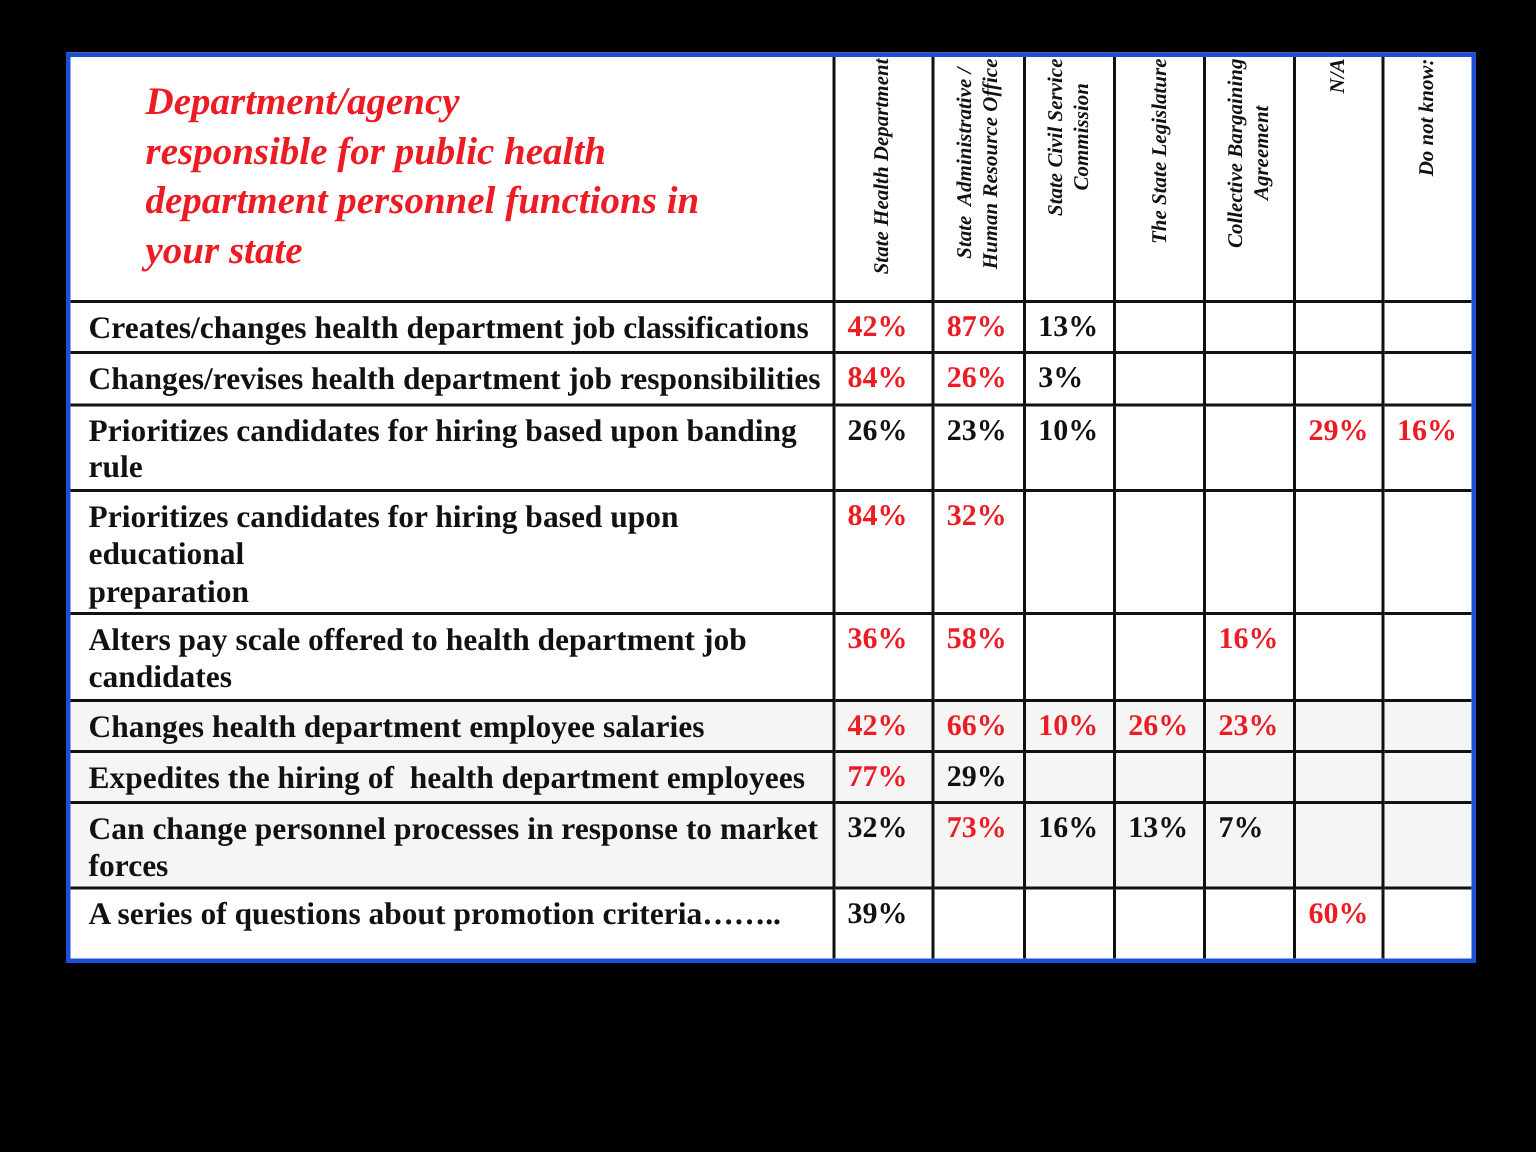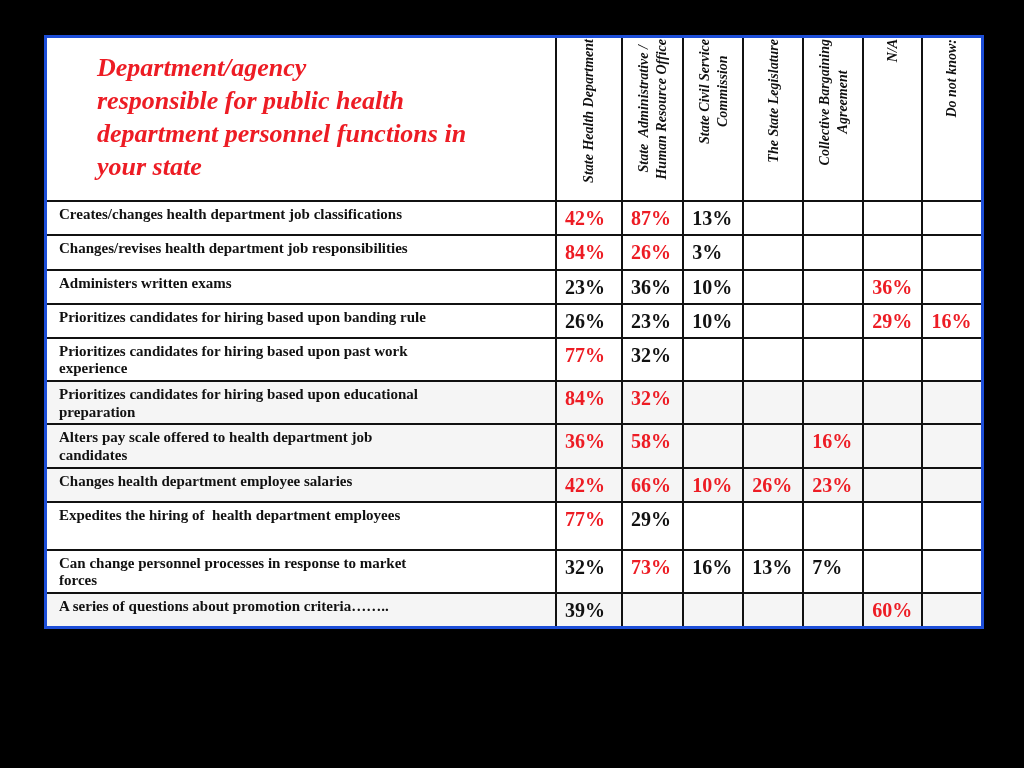--- a/index.html
+++ b/index.html
@@ -62,21 +62,21 @@
     font-style:italic;
     font-size:14px;
     line-height:1.25;
     color:var(--ink);
     white-space:pre-wrap;
     margin:0 auto 9px auto;
     max-height:152px;
   }
   td.row-label{
     font-weight:bold;
-    font-size:15px;
+    font-size:21px;
     line-height:1.18;
     color:var(--ink);
     padding:4px 2px 2px 12px;
     white-space:pre-wrap;
     margin-top:36px;
   }
   td.cell-value{
     font-weight:bold;
     font-size:20px;
     line-height:1.1;
@@ -150,49 +150,28 @@
         <td class="row-label">Changes/revises health department job responsibilities</td>
         <td class="cell-value is-red">84%</td>
         <td class="cell-value is-red">26%</td>
         <td class="cell-value">3%</td>
         <td class="cell-value"></td>
         <td class="cell-value"></td>
         <td class="cell-value"></td>
         <td class="cell-value"></td>
       </tr>
       <tr>
-        <td class="row-label">Administers written exams</td>
-        <td class="cell-value">23%</td>
-        <td class="cell-value">36%</td>
-        <td class="cell-value">10%</td>
-        <td class="cell-value"></td>
-        <td class="cell-value"></td>
-        <td class="cell-value is-red">36%</td>
-        <td class="cell-value"></td>
-      </tr>
-      <tr>
         <td class="row-label">Prioritizes candidates for hiring based upon banding rule</td>
         <td class="cell-value">26%</td>
         <td class="cell-value">23%</td>
         <td class="cell-value">10%</td>
         <td class="cell-value"></td>
         <td class="cell-value"></td>
         <td class="cell-value is-red">29%</td>
         <td class="cell-value is-red">16%</td>
-      </tr>
-      <tr>
-        <td class="row-label">Prioritizes candidates for hiring based upon past work
-experience</td>
-        <td class="cell-value is-red">77%</td>
-        <td class="cell-value">32%</td>
-        <td class="cell-value"></td>
-        <td class="cell-value"></td>
-        <td class="cell-value"></td>
-        <td class="cell-value"></td>
-        <td class="cell-value"></td>
       </tr>
       <tr>
         <td class="row-label">Prioritizes candidates for hiring based upon educational
 preparation</td>
         <td class="cell-value is-red">84%</td>
         <td class="cell-value is-red">32%</td>
         <td class="cell-value"></td>
         <td class="cell-value"></td>
         <td class="cell-value"></td>
         <td class="cell-value"></td>

